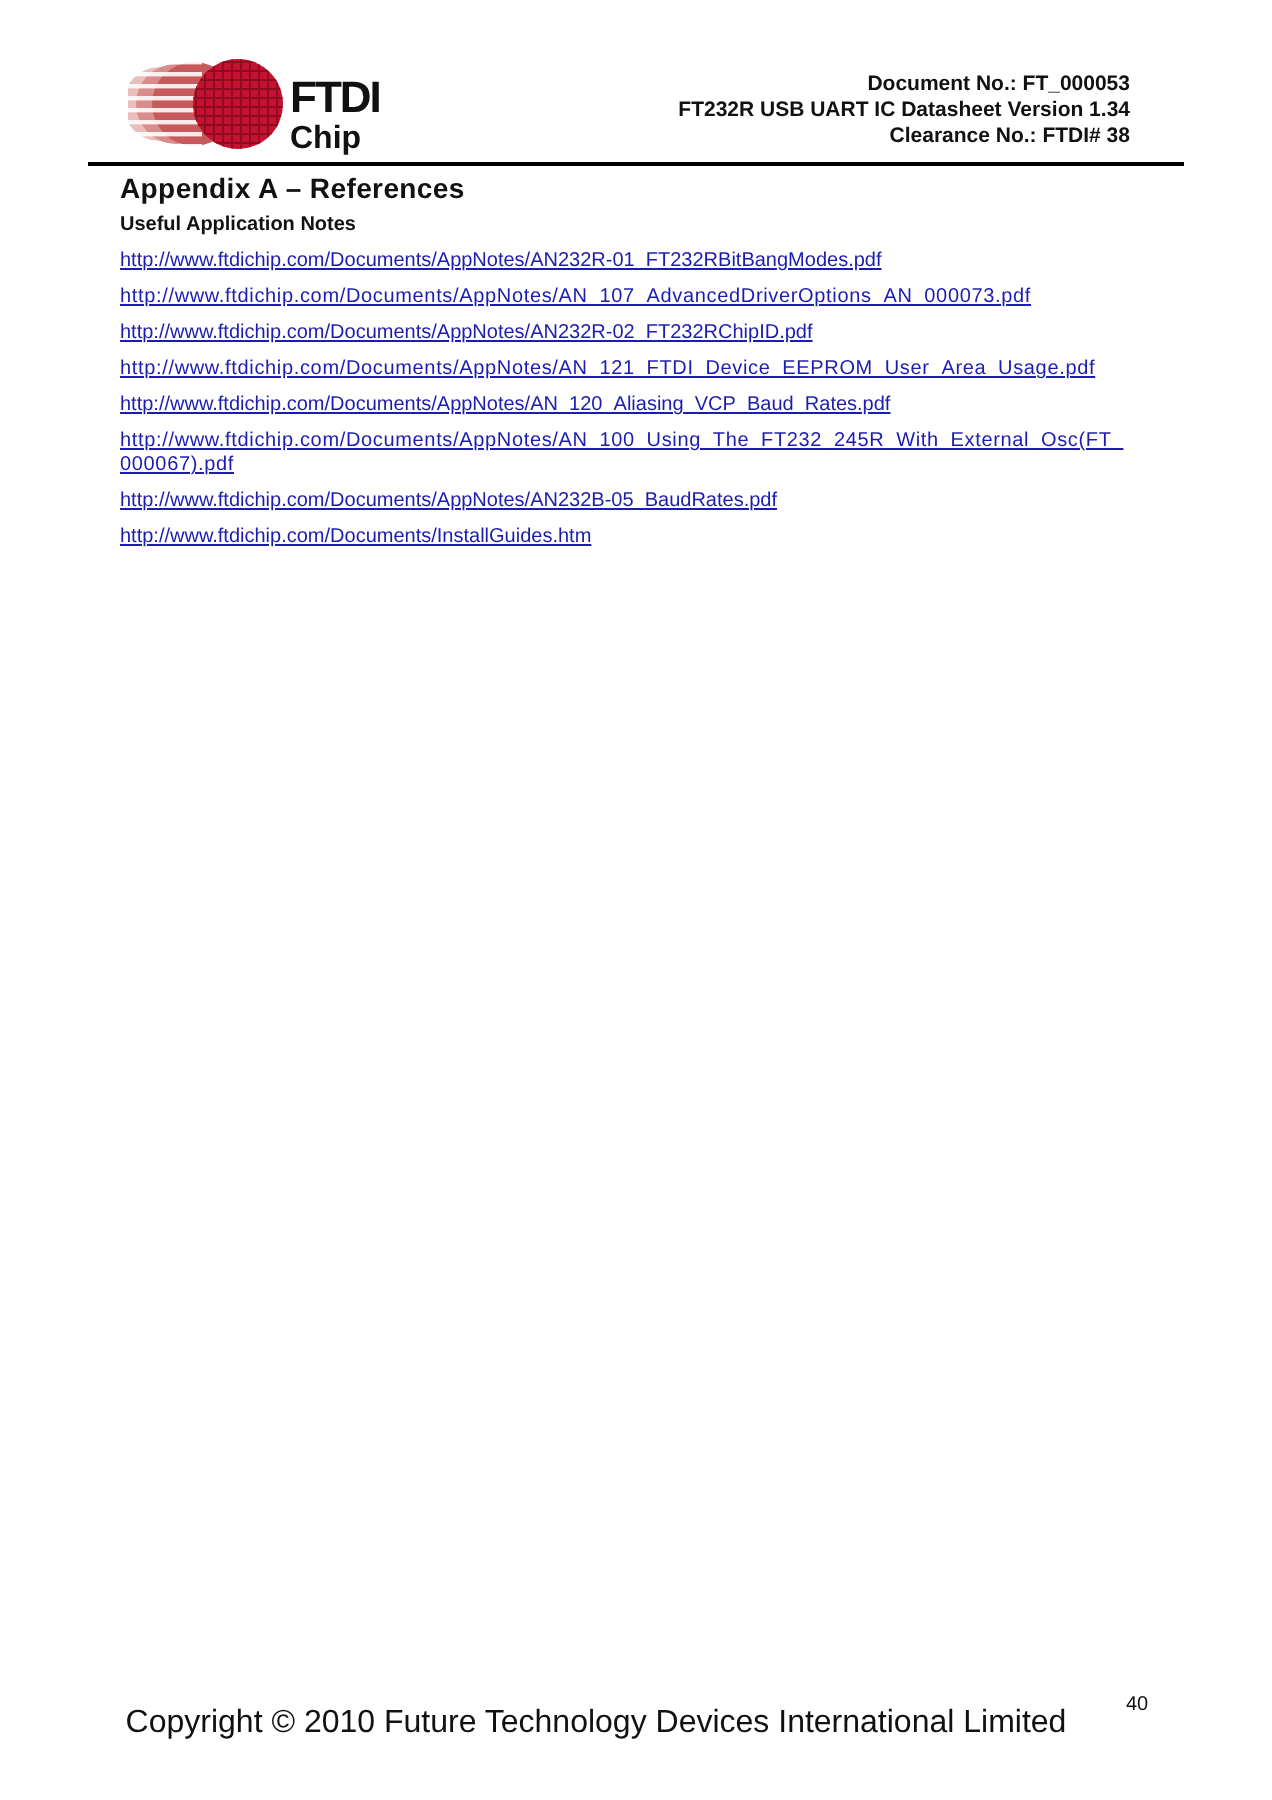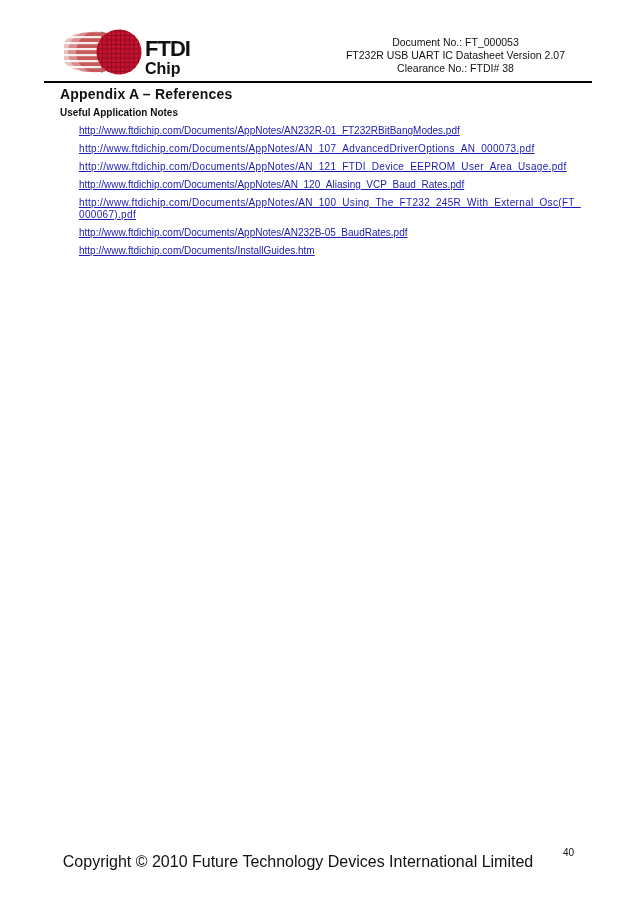--- a/index.html
+++ b/index.html
@@ -7,33 +7,33 @@
     width:636px;height:900px;background:#ffffff;position:relative;
     font-family:"Liberation Sans",sans-serif;color:#1a1a1a;overflow:hidden;
   }
   .page{position:absolute;inset:0;}
   .header{
     position:absolute;top:28px;left:44px;right:44px;height:50px;
     display:flex;justify-content:space-between;align-items:flex-start;
   }
   .logo{margin-left:20px;}
   .doc-info{
-    text-align:center;font-weight:normal;font-size:10.5px;line-height:13px;
+    text-align:right;font-weight:bold;font-size:10.5px;line-height:13px;
     padding-right:27px;padding-top:8px;color:#111;
   }
   .rule{position:absolute;top:81px;left:44px;width:548px;height:2px;background:#000;}
   .page-title{
     position:absolute;top:86px;left:60px;margin:0;
     font-size:14px;font-weight:bold;color:#111;letter-spacing:.2px;
   }
   .section-heading{
     position:absolute;top:107px;left:60px;margin:0;
     font-size:10px;font-weight:bold;color:#111;
   }
-  .links{position:absolute;top:125px;left:60px;width:533px;margin-left:19px;}
+  .links{position:absolute;top:125px;left:60px;width:533px;}
   .link{
     display:block;font-size:10px;line-height:12px;margin-bottom:6px;
     color:var(--link-color,#1c1cb0);text-decoration:underline;
     white-space:pre-line;cursor:pointer;
   }
   .link.stretch{letter-spacing:.33px;}
   .footer{position:absolute;top:853px;left:0;width:596px;text-align:center;font-size:16px;color:#111;}
   .pagenum{position:absolute;top:847px;left:563px;font-size:10px;color:#111;}
 </style>
 </head>
@@ -69,33 +69,34 @@
         <g clip-path="url(#mc)" stroke="#8e0c22" stroke-width="0.9" fill="none">
           <path d="M34 0V48 M38.5 0V48 M43 0V48 M47.5 0V48 M52 0V48 M56.5 0V48 M61 0V48 M65.5 0V48 M70 0V48 M74.5 0V48"></path>
           <path d="M30 3H80 M30 7.5H80 M30 12H80 M30 16.5H80 M30 21H80 M30 25.5H80 M30 30H80 M30 34.5H80 M30 39H80 M30 43.5H80"></path>
         </g>
         <text x="81" y="28" font-size="22" font-weight="bold" fill="#111" letter-spacing="-1">FTDI</text>
         <text x="81" y="46" font-size="16" font-weight="600" fill="#111">Chip</text>
       </svg>
     </div>
     <div class="doc-info">
       <div>Document No.: FT_000053</div>
-      <div>FT232R USB UART IC Datasheet Version 2.07</div>
+      <div>FT232R USB UART IC Datasheet Version 1.34</div>
       <div>Clearance No.: FTDI# 38</div>
     </div>
   </div>
 
   <div class="rule"></div>
 
   <h1 class="page-title">Appendix A – References</h1>
   <h2 class="section-heading">Useful Application Notes</h2>
 
   <div class="links">
     <a class="link">http://www.ftdichip.com/Documents/AppNotes/AN232R-01_FT232RBitBangModes.pdf</a>
     <a class="link stretch">http://www.ftdichip.com/Documents/AppNotes/AN_107_AdvancedDriverOptions_AN_000073.pdf</a>
+    <a class="link">http://www.ftdichip.com/Documents/AppNotes/AN232R-02_FT232RChipID.pdf</a>
     <a class="link stretch">http://www.ftdichip.com/Documents/AppNotes/AN_121_FTDI_Device_EEPROM_User_Area_Usage.pdf</a>
     <a class="link">http://www.ftdichip.com/Documents/AppNotes/AN_120_Aliasing_VCP_Baud_Rates.pdf</a>
     <a class="link stretch">http://www.ftdichip.com/Documents/AppNotes/AN_100_Using_The_FT232_245R_With_External_Osc(FT_
 000067).pdf</a>
     <a class="link">http://www.ftdichip.com/Documents/AppNotes/AN232B-05_BaudRates.pdf</a>
     <a class="link">http://www.ftdichip.com/Documents/InstallGuides.htm</a>
   </div>
 
   <div class="footer">
     <span>Copyright © 2010 Future Technology Devices International Limited</span>

